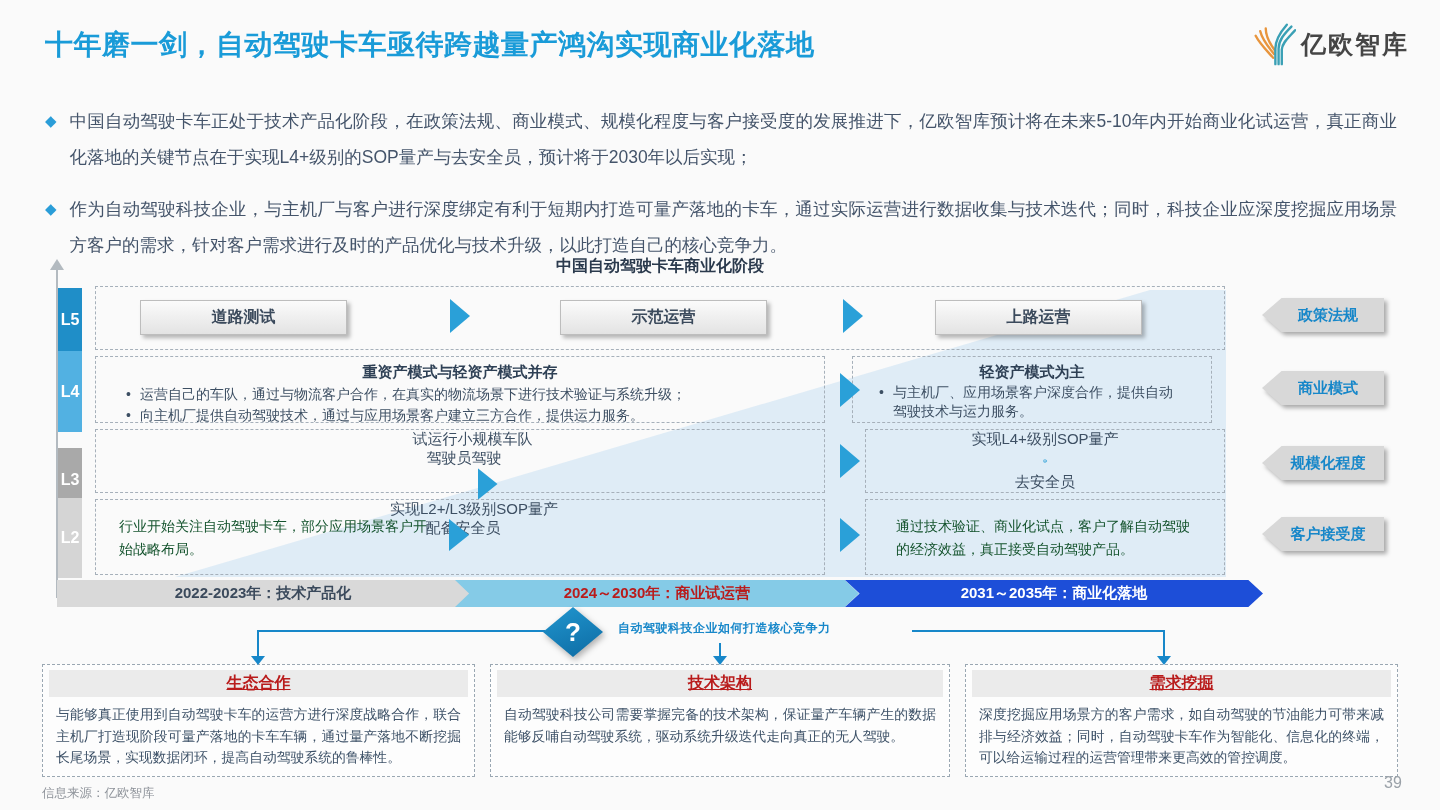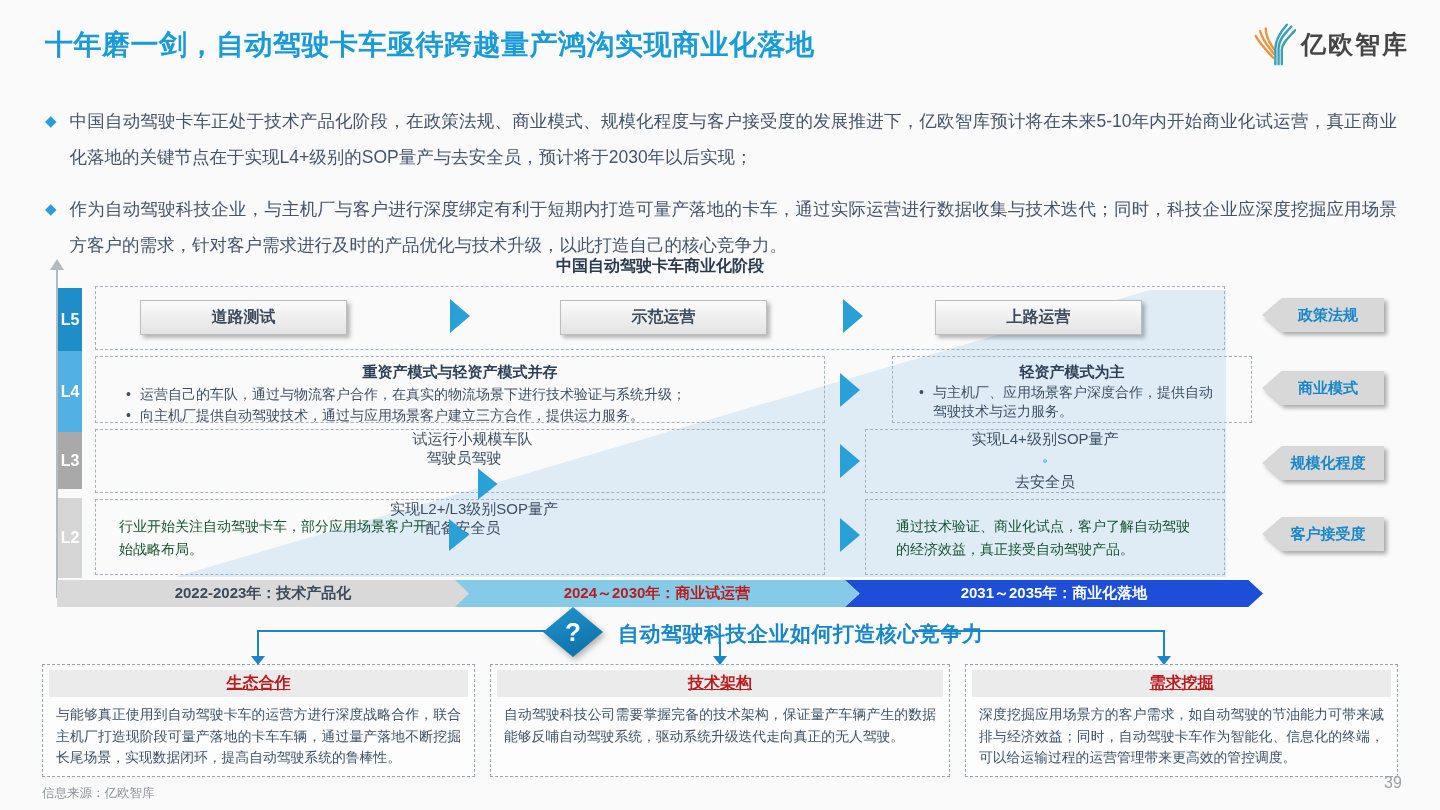--- a/index.html
+++ b/index.html
@@ -17,28 +17,28 @@
   .bullet-marker{color:#2a9dd8;font-size:15px;line-height:36px;margin-right:13px;flex:0 0 auto;}
   .bullet-text{font-size:17.5px;color:#44546a;line-height:36px;text-align:justify;text-justify:inter-ideograph;}
 
   
   .diagram-title{left:95px;top:256px;width:1130px;text-align:center;font-size:16px;font-weight:700;color:#2b3a4d;}
   .axis-line{left:56px;top:270px;width:2px;height:328px;background:#b3bac0;}
   .axis-arrow{left:50px;top:259px;width:0;height:0;border-left:7px solid transparent;border-right:7px solid transparent;border-bottom:11px solid #b3bac0;}
   .level{left:58px;width:24px;display:flex;align-items:center;justify-content:center;color:#fff;font-size:16px;font-weight:700;z-index:2;}
   .lv5{top:288px;height:63px;background:#1f8ec8;}
   .lv4{top:351px;height:81px;background:#52b1e2;}
-  .lv3{top:432px;height:57px;background:#a9a9a9;}
+  .lv3{top:448px;height:64px;background:#a9a9a9;}
   .lv2{top:498px;height:80px;background:#d5d5d5;}
   .wedge{left:0;top:0;z-index:0;}
 
   .dash-box{border:1.5px dashed #a6b0ba;box-sizing:border-box;z-index:1;}
   .r1{left:95px;top:286px;width:1130px;height:64px;}
   .r2l{left:95px;top:356px;width:730px;height:67px;}
-  .r2r{left:892px;top:356px;width:360px;height:67px;}
+  .r2r{left:852px;top:356px;width:360px;height:67px;}
   .r3l{left:95px;top:429px;width:730px;height:64px;}
   .r3r{left:865px;top:429px;width:360px;height:64px;}
   .r4l{left:95px;top:499px;width:730px;height:76px;}
   .r4r{left:865px;top:499px;width:360px;height:76px;}
 
   .stage-btn{top:300px;width:205px;height:33px;background:linear-gradient(#fbfbfb,#e3e3e3);
     border:1px solid #bdbdbd;box-shadow:2.5px 3px 4px rgba(0,0,0,.28);
     display:flex;align-items:center;justify-content:center;font-size:16px;font-weight:700;color:#3b4a5c;z-index:2;}
   .flow-arrow{width:20px;height:34px;background:#2aa0d8;clip-path:polygon(0 0,100% 50%,0 100%);z-index:2;}
 
@@ -67,21 +67,21 @@
 
   .tl{top:580px;height:27px;display:flex;align-items:center;justify-content:center;font-size:15px;font-weight:700;z-index:2;}
   .tl1{left:57px;width:412px;background:#d9d9d9;color:#3b4a5c;}
   .tl2{left:455px;width:404px;background:#85cbe7;color:#b91c1c;clip-path:polygon(0 0,96.5% 0,100% 50%,96.5% 100%,0 100%,3.5% 50%);}
   .tl3{left:845px;width:418px;background:#1d4ed8;color:#fff;clip-path:polygon(0 0,96.5% 0,100% 50%,96.5% 100%,0 100%,3.5% 50%);}
 
   .q-diamond-wrap{left:543px;top:607px;filter:drop-shadow(2px 3px 3px rgba(0,0,0,.3));z-index:3;}
   .q-diamond{width:60px;height:50px;clip-path:polygon(50% 0,100% 50%,50% 100%,0 50%);
     background:linear-gradient(160deg,#2196cf,#0d6ba3);color:#fff;font-size:26px;font-weight:700;
     display:flex;align-items:center;justify-content:center;}
-  .q-text{left:618px;top:620px;font-size:21px;font-weight:700;color:#1787c9;letter-spacing:.5px;}
+  .q-text{left:618px;top:620px;font-size:12px;font-weight:700;color:#1787c9;letter-spacing:.5px;}
   .cline{background:#1787c9;z-index:2;}
   .hl{left:258px;top:630px;width:287px;height:2px;}
   .vl{left:257px;top:630px;width:2px;height:27px;}
   .hr{left:912px;top:630px;width:253px;height:2px;}
   .vr{left:1163px;top:630px;width:2px;height:27px;}
   .vm{left:719px;top:643px;width:2px;height:14px;}
   .down-arr{width:0;height:0;border-left:7px solid transparent;border-right:7px solid transparent;border-top:9px solid #1787c9;z-index:2;}
   .dal{left:251px;top:656px;} .dam{left:713px;top:656px;} .dar{left:1157px;top:656px;}
 
   .st-box{top:664px;height:113px;border:1.5px dashed #9aa7b2;box-sizing:border-box;background:#fdfdfd;}

